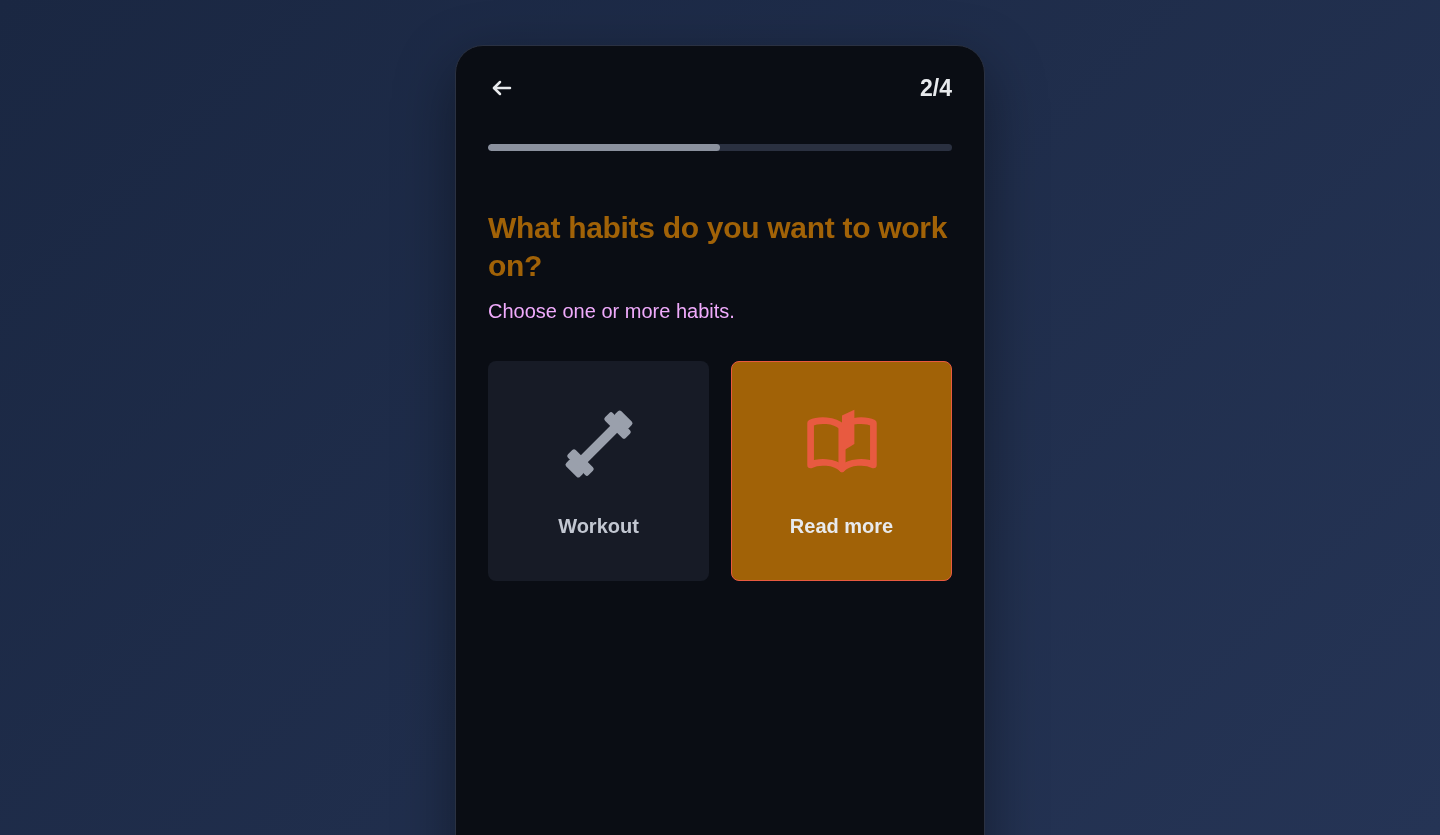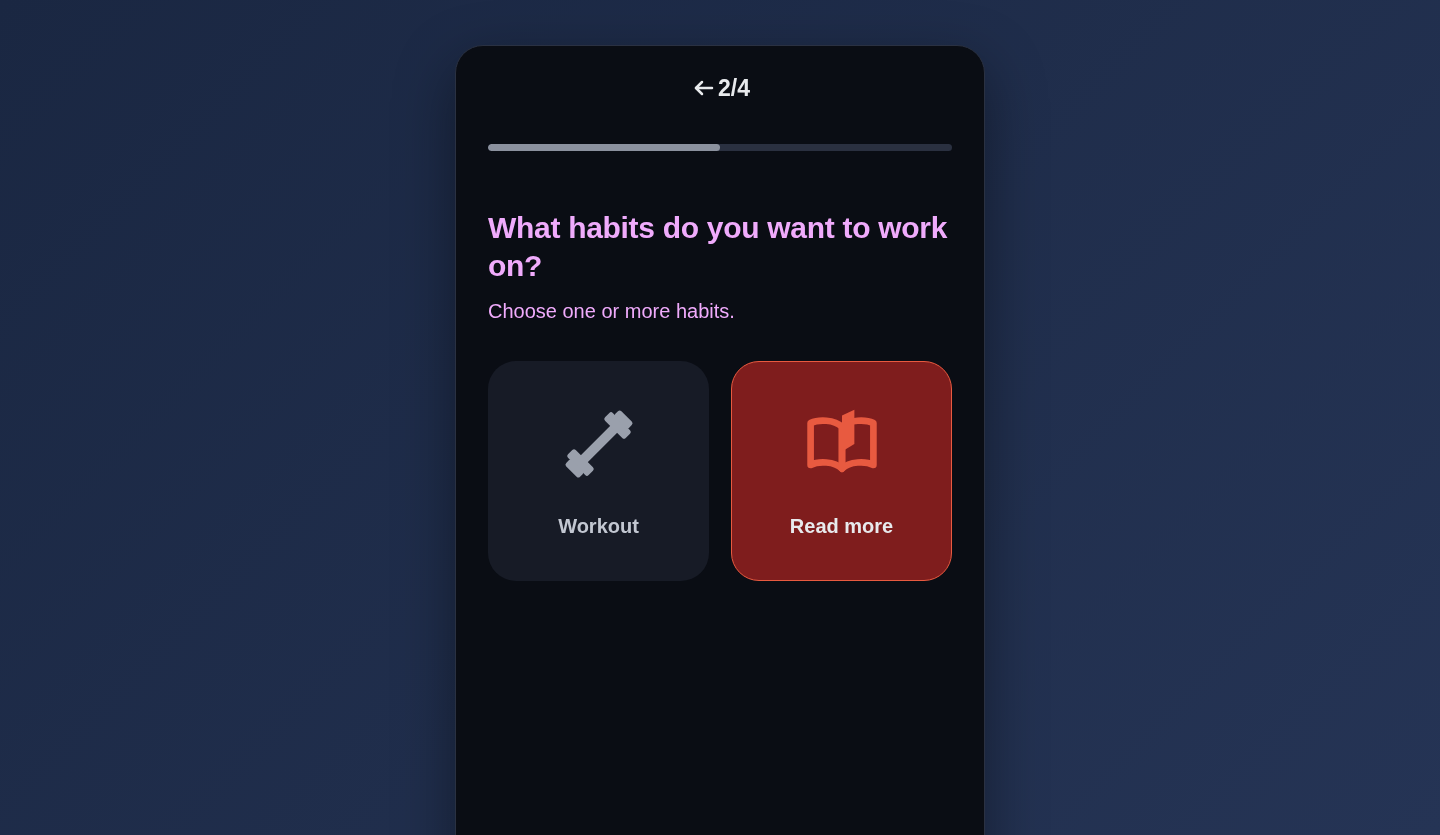--- a/index.html
+++ b/index.html
@@ -18,21 +18,21 @@
       height: 900px;
       background: #0a0d14;
       border-radius: 28px;
       border: 1px solid #2a3142;
       box-shadow: 0 20px 60px rgba(0,0,0,0.4);
       padding: 28px 32px;
       overflow: hidden;
     }
     .header-row {
       display: flex;
-      justify-content: center;
+      justify-content: space-between;
       align-items: center;
       margin-bottom: 42px;
     }
     .back-btn {
       width: 28px; height: 28px;
       display: flex; align-items: center; justify-content: center;
       cursor: pointer;
     }
     .step-counter {
       color: #e8eaed;
@@ -47,52 +47,52 @@
       overflow: hidden;
       margin-bottom: 58px;
     }
     .progress-fill {
       height: 100%;
       width: 50%;
       background: #8b919e;
       border-radius: 4px;
     }
     .heading {
-      color: #f0abfc;
+      color: #a16207;
       font-size: 30px;
       font-weight: 800;
       line-height: 1.25;
       margin-bottom: 16px;
       letter-spacing: -0.3px;
     }
     .subheading {
       color: #f0abfc;
       font-size: 20px;
       font-weight: 500;
       margin-bottom: 38px;
     }
     .grid {
       display: grid;
       grid-template-columns: 1fr 1fr;
       gap: 22px;
     }
     .card {
       background: #171b26;
-      border-radius: 28px;
+      border-radius: 8px;
       height: 220px;
       display: flex;
       flex-direction: column;
       align-items: center;
       justify-content: center;
       gap: 32px;
       cursor: pointer;
       border: 1px solid transparent;
     }
     .card.selected {
-      background: #7f1d1d;
+      background: #a16207;
       border: 1.5px solid #e85a40;
     }
     .card-icon {
       width: 78px; height: 78px;
       display: flex; align-items: center; justify-content: center;
     }
     .card-label {
       color: #c2c7d1;
       font-size: 20px;
       font-weight: 600;

